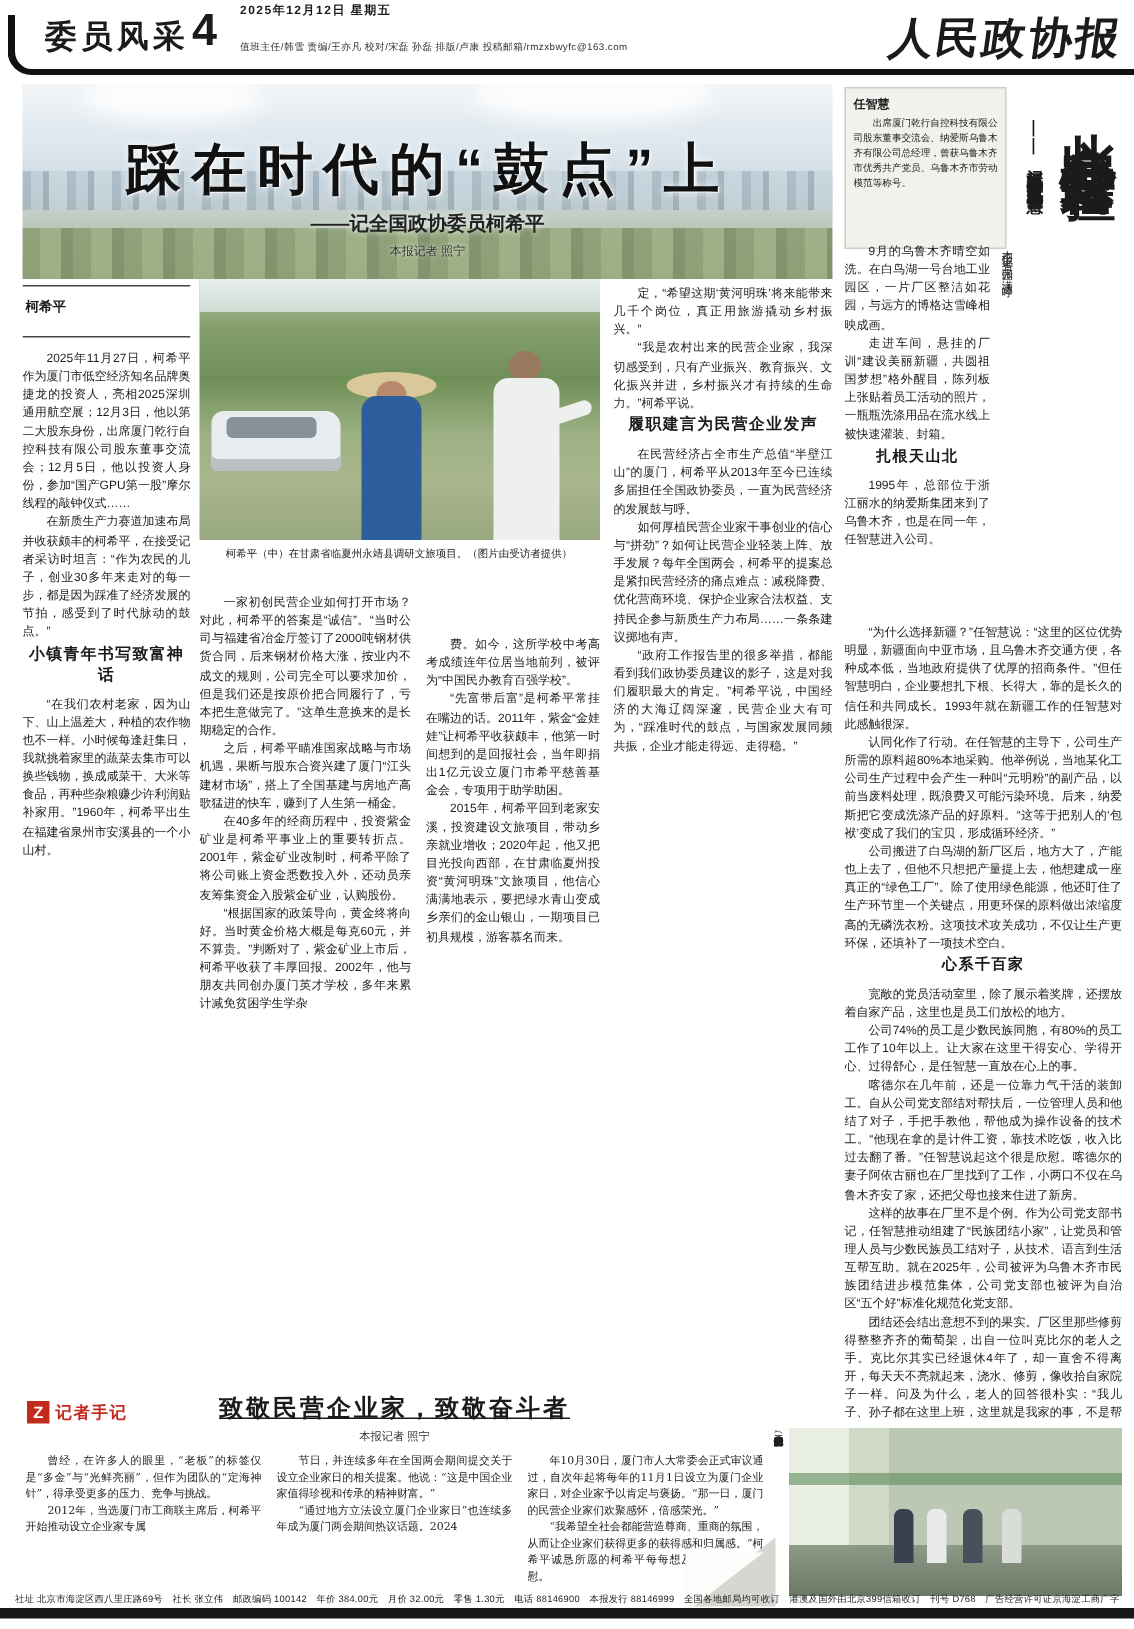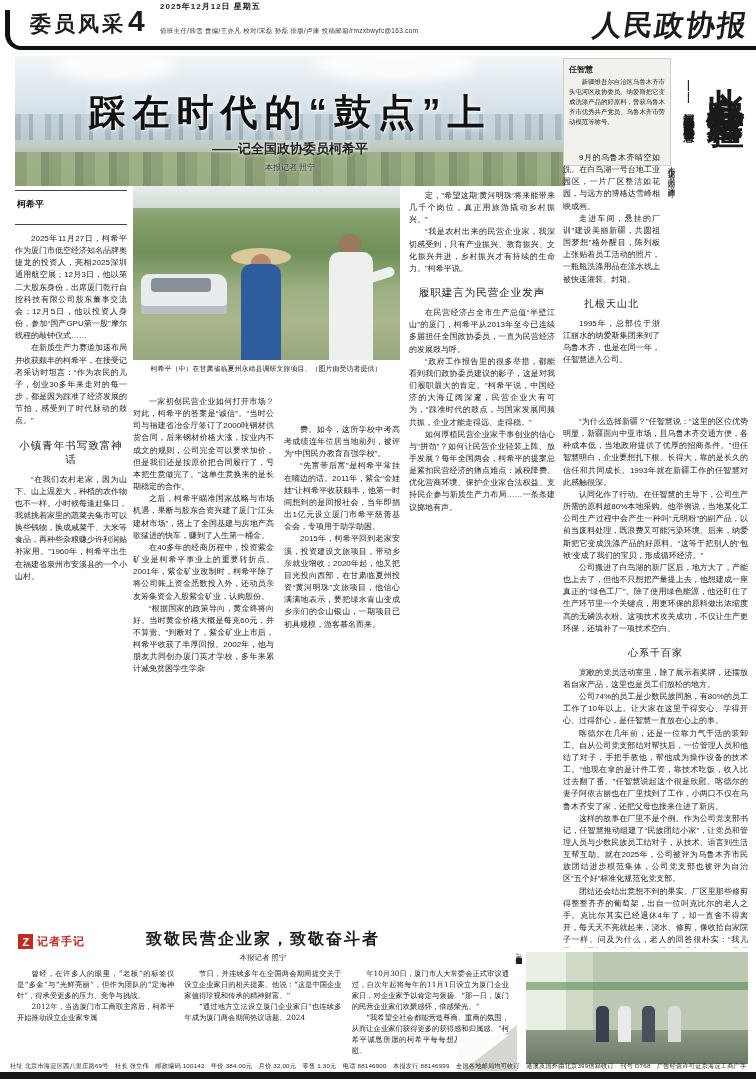--- a/index.html
+++ b/index.html
@@ -11,36 +11,36 @@
             border-left:5px solid #111;border-bottom:4px solid #111;border-bottom-left-radius:16px;}
   .hdr-section{position:absolute;left:30px;top:10px;font-size:21px;font-weight:bold;letter-spacing:3px;}
   .hdr-page{position:absolute;left:128px;top:4px;font-size:30px;font-weight:bold;}
   .hdr-date{position:absolute;left:160px;top:1px;font-size:8px;font-weight:bold;letter-spacing:1px;}
   .hdr-staff{position:absolute;left:160px;top:27px;font-size:6.5px;color:#333;letter-spacing:.3px;}
   .masthead{position:absolute;right:8px;top:6px;font-family:"DejaVu Serif","Liberation Serif",serif;
             font-size:29px;font-weight:bold;transform:skewX(-8deg);letter-spacing:2px;}
 
   
   .banner{position:absolute;left:15px;top:56px;width:540px;height:130px;overflow:hidden;
-          background:linear-gradient(180deg,#f2f5f7 0%,#dde7ee 30%,#cdd9e2 55%,#b9c6b4 75%,#aebd9e 100%);padding-left:10px;}
+          background:linear-gradient(180deg,#f2f5f7 0%,#dde7ee 30%,#cdd9e2 55%,#b9c6b4 75%,#aebd9e 100%);}
   .banner .city{position:absolute;left:0;right:0;top:58px;height:26px;opacity:.55;
           background:repeating-linear-gradient(90deg,#8fa3b0 0 6px,#b5c4cd 6px 14px,#7e93a2 14px 18px,#c2cfd6 18px 30px);}
   .banner .cloud{position:absolute;background:#ffffff;border-radius:50%;filter:blur(6px);opacity:.8;}
   .banner .hill{position:absolute;left:0;right:0;bottom:0;height:34px;opacity:.7;
           background:repeating-linear-gradient(90deg,#7e9363 0 12px,#95a877 12px 26px,#6c8157 26px 34px);}
   .main-title{position:absolute;left:0;right:0;top:32px;text-align:center;font-size:37px;font-weight:900;
           letter-spacing:7px;color:#111;text-shadow:0 0 6px rgba(255,255,255,.9),1px 1px 0 rgba(255,255,255,.7);}
   .sub-title{position:absolute;left:0;right:0;top:84px;text-align:center;font-size:13px;font-weight:bold;
           color:#222;text-shadow:0 0 4px rgba(255,255,255,.9);}
   .byline-main{position:absolute;left:0;right:0;top:106px;text-align:center;font-size:8px;color:#333;
           text-shadow:0 0 3px rgba(255,255,255,.9);}
 
   
   .paras p{margin:0;text-indent:2em;font-size:8px;line-height:1.52;text-align:justify;}
-  .subhead{text-align:center;font-weight:normal;font-size:10.5px;margin:11px 0 7px;letter-spacing:1px;}
+  .subhead{text-align:center;font-weight:bold;font-size:10.5px;margin:1px 0 7px;letter-spacing:1px;}
 
   
   .colA{position:absolute;left:15px;top:190px;width:112px;height:740px;overflow:hidden;}
   .colB{position:absolute;left:133px;top:396px;width:141px;height:534px;overflow:hidden;}
   .colC{position:absolute;left:284px;top:396px;width:116px;height:534px;overflow:hidden;margin-top:28px;}
   .colD{position:absolute;left:409px;top:190px;width:146px;height:740px;overflow:hidden;}
 
   .profile{border-top:1px solid #444;border-bottom:1px solid #444;padding:7px 2px 8px;margin-bottom:8px;}
   .profile .pname{font-weight:bold;font-size:9px;margin-bottom:5px;}
   .profile .pbio{font-size:7.5px;line-height:1.55;text-indent:2em;text-align:justify;
@@ -62,31 +62,31 @@
 
   
   .r-profile{position:absolute;left:563px;top:58px;width:96px;height:96px;background:#f1f1ee;border:1px solid #cfcfc8;
              padding:5px 5px;overflow:hidden;}
   .r-profile .pname{font-weight:bold;font-size:8px;margin-bottom:3px;}
   .r-profile .pbio{font-size:6.4px;line-height:1.55;text-align:justify;text-indent:2em;
                    font-family:"DejaVu Serif","Liberation Serif",serif;}
   .v-byline{position:absolute;left:666px;top:160px;height:200px;writing-mode:vertical-rl;font-size:7.5px;color:#222;letter-spacing:2px;}
   .v-subtitle{position:absolute;left:681px;top:80px;height:300px;writing-mode:vertical-rl;font-size:11px;font-weight:bold;letter-spacing:1px;}
   .v-title{position:absolute;left:700px;top:58px;height:300px;writing-mode:vertical-rl;font-size:37px;font-weight:900;letter-spacing:4px;}
-  .r-narrow{position:absolute;left:563px;top:152px;width:97px;height:252px;overflow:hidden;}
+  .r-narrow{position:absolute;left:563px;top:162px;width:97px;height:252px;overflow:hidden;}
   .r-wide{position:absolute;left:563px;top:416px;width:185px;height:532px;overflow:hidden;}
   .r-narrow .subhead,.r-wide .subhead{font-size:10px;}
 
   
   .notes{position:absolute;left:15px;top:925px;width:496px;height:132px;}
   .notes-label{position:absolute;left:3px;top:9px;display:flex;align-items:center;gap:4px;}
   .notes-z{width:15px;height:15px;background:#c22a1e;color:#fff;font-weight:bold;font-size:11px;
            display:flex;align-items:center;justify-content:center;}
   .notes-label-text{color:#c22a1e;font-weight:bold;font-size:11px;letter-spacing:1px;}
-  .notes-title{position:absolute;left:0;right:0;top:4px;text-align:center;font-size:16px;font-weight:900;letter-spacing:2px;}
+  .notes-title{position:absolute;left:0;right:0;top:4px;text-align:center;font-size:16px;font-weight:900;letter-spacing:2px;text-decoration:underline;}
   .notes-byline{position:absolute;left:0;right:0;top:28px;text-align:center;font-size:7.5px;color:#333;}
   .notes-cols{position:absolute;left:2px;right:2px;top:44px;bottom:0;display:flex;gap:10px;}
   .notes-col{flex:1;overflow:hidden;}
   .notes-col p{margin:0;text-indent:2em;font-size:7.3px;line-height:1.5;text-align:justify;
                font-family:"DejaVu Serif","Liberation Serif",serif;}
   .curl{position:absolute;right:-6px;bottom:-14px;width:0;height:0;
         border-bottom:46px solid #d7d7d2;border-left:60px solid transparent;}
   .curl:after{content:"";position:absolute;left:-60px;top:10px;width:0;height:0;
         border-top:40px solid #fcfcfa;border-right:52px solid transparent;}
 
@@ -165,28 +165,28 @@
       <p>2015年，柯希平回到老家安溪，投资建设文旅项目，带动乡亲就业增收；2020年起，他又把目光投向西部，在甘肃临夏州投资“黄河明珠”文旅项目，他信心满满地表示，要把绿水青山变成乡亲们的金山银山，一期项目已初具规模，游客慕名而来。</p>
     </div>
   <div class="colD paras">
     <div>
         <p>定，“希望这期‘黄河明珠’将来能带来几千个岗位，真正用旅游撬动乡村振兴。”</p>
         <p>“我是农村出来的民营企业家，我深切感受到，只有产业振兴、教育振兴、文化振兴并进，乡村振兴才有持续的生命力。”柯希平说。</p>
       </div>
     <div class="subhead">履职建言为民营企业发声</div>
     <div>
         <p>在民营经济占全市生产总值“半壁江山”的厦门，柯希平从2013年至今已连续多届担任全国政协委员，一直为民营经济的发展鼓与呼。</p>
+        <p>如何厚植民营企业家干事创业的信心与“拼劲”？如何让民营企业轻装上阵、放手发展？每年全国两会，柯希平的提案总是紧扣民营经济的痛点难点：减税降费、优化营商环境、保护企业家合法权益、支持民企参与新质生产力布局……一条条建议掷地有声。</p>
         <p>“政府工作报告里的很多举措，都能看到我们政协委员建议的影子，这是对我们履职最大的肯定。”柯希平说，中国经济的大海辽阔深邃，民营企业大有可为，“踩准时代的鼓点，与国家发展同频共振，企业才能走得远、走得稳。”</p>
-        <p>如何厚植民营企业家干事创业的信心与“拼劲”？如何让民营企业轻装上阵、放手发展？每年全国两会，柯希平的提案总是紧扣民营经济的痛点难点：减税降费、优化营商环境、保护企业家合法权益、支持民企参与新质生产力布局……一条条建议掷地有声。</p>
       </div>
   </div>
 
   <div class="r-profile">
     <div class="pname">任智慧</div>
-    <div class="pbio">新疆维吾尔自治区乌鲁木齐市头屯河区政协委员、纳爱斯把它变成洗涤产品的好原料，曾获乌鲁木齐市优秀共产党员、乌鲁木齐市劳动模范等称号。</div>
+    <div class="pbio">出席厦门乾行自控科技有限公司股东董事交流会、纳爱斯乌鲁木齐有限公司总经理，曾获乌鲁木齐市优秀共产党员、乌鲁木齐市劳动模范等称号。</div>
   </div>
   <div class="v-byline">本报记者 张园 满达呼</div>
   <div class="v-subtitle">——记新疆乌鲁木齐市头屯河区政协委员任智慧</div>
   <div class="v-title">此心安处是吾疆</div>
 
   <div class="r-narrow paras">
     <div>
         <p>9月的乌鲁木齐晴空如洗。在白鸟湖一号台地工业园区，一片厂区整洁如花园，与远方的博格达雪峰相映成画。</p>
         <p>走进车间，悬挂的厂训“建设美丽新疆，共圆祖国梦想”格外醒目，陈列板上张贴着员工活动的照片，一瓶瓶洗涤用品在流水线上被快速灌装、封箱。</p>
       </div>

